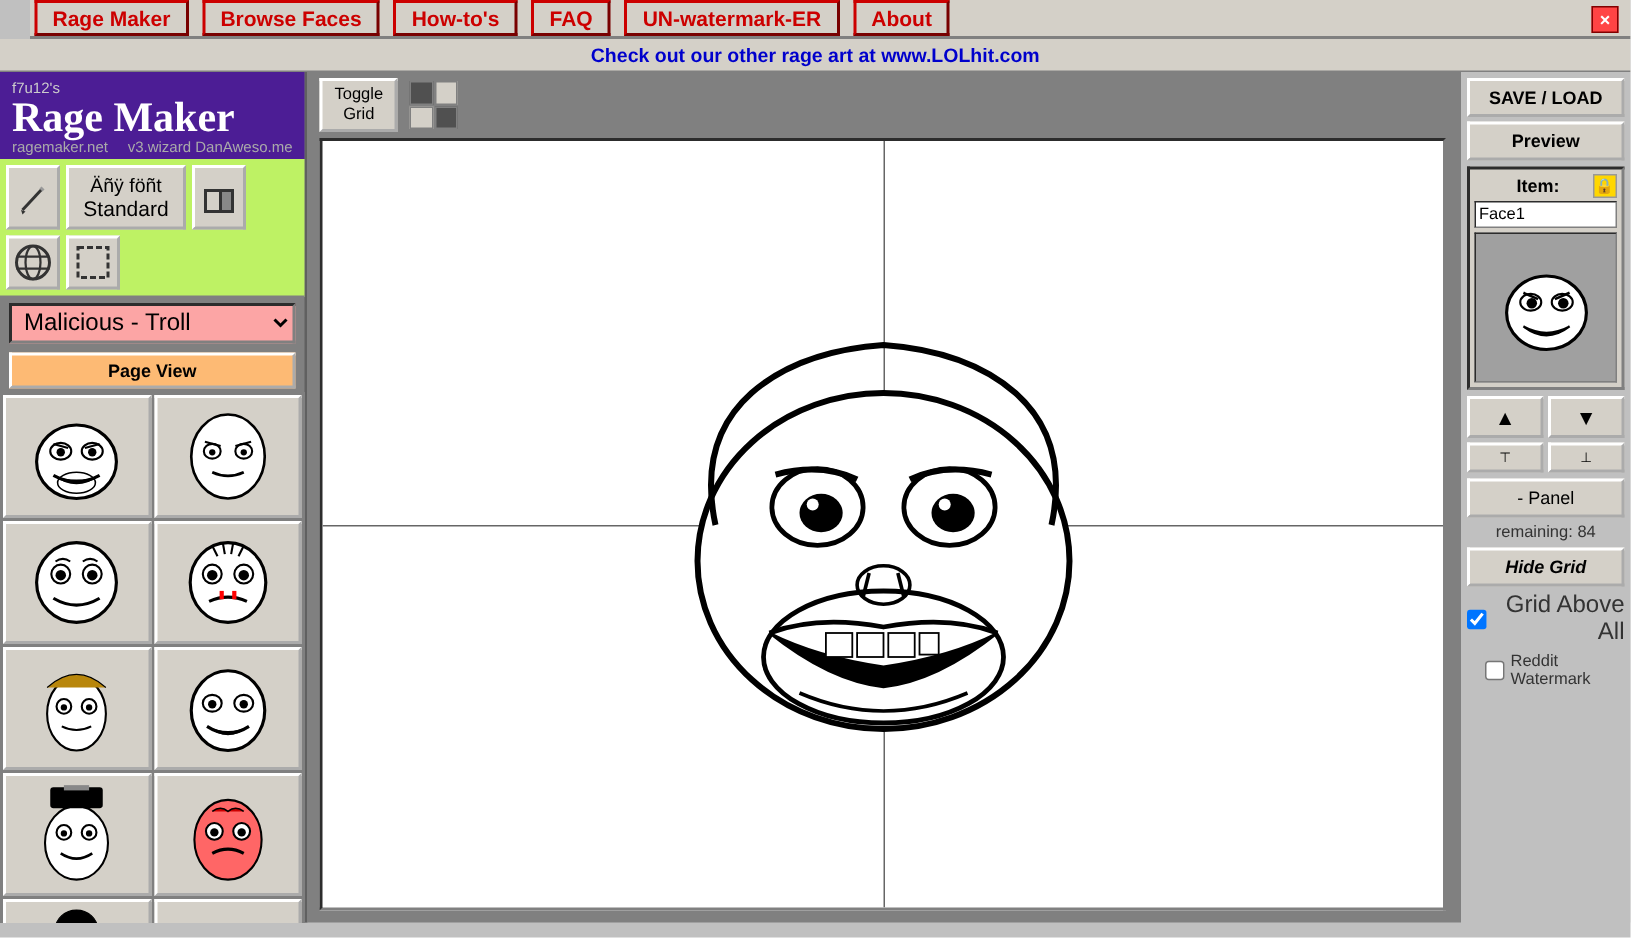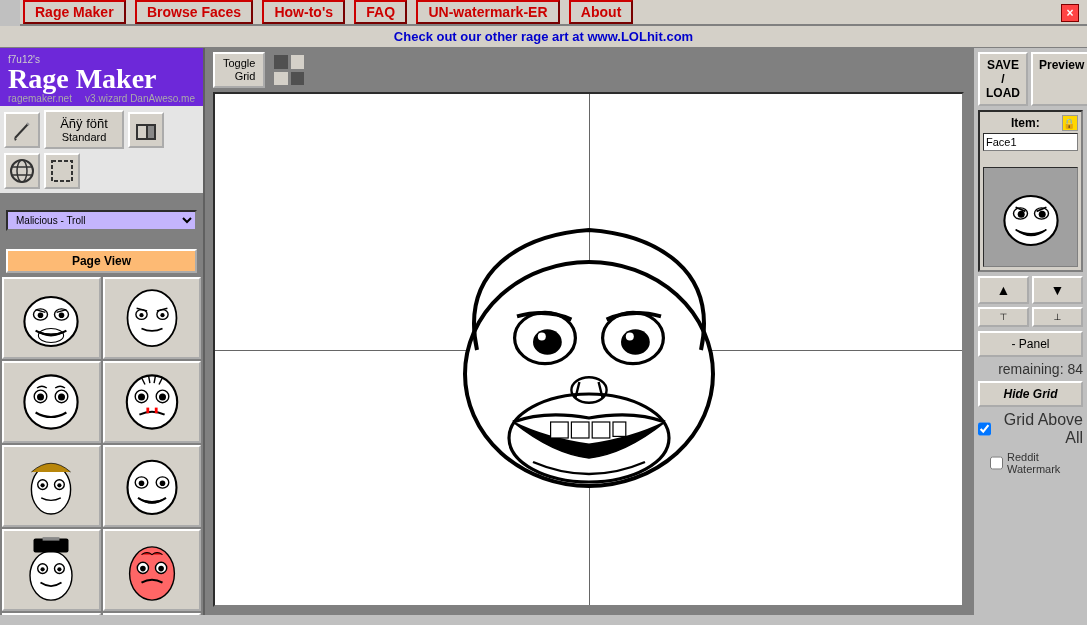--- a/index.html
+++ b/index.html
@@ -73,21 +73,21 @@
       width: 205px;
       background: #808080;
       border-right: 2px solid #606060;
       display: flex;
       flex-direction: column;
       flex-shrink: 0;
     }
 
     
     #app-header {
-      background: #6d28d9;
+      background: #4c1d95;
       padding: 6px 8px 2px 8px;
       color: white;
     }
     #app-header .small-text {
       font-size: 10px;
       color: #cccccc;
     }
     #app-title {
       font-size: 28px;
       font-weight: bold;
@@ -97,24 +97,23 @@
     }
     #app-subtitle {
       font-size: 10px;
       color: #aaaaaa;
       display: flex;
       justify-content: space-between;
     }
 
     
     #toolbar-area {
-      background: #e5e5e5;
+      background: #bef264;
       padding: 4px;
       display: flex;
-      align-items: center;
       gap: 4px;
       border-bottom: 1px solid #808080;
       flex-wrap: wrap;
     }
     .tool-btn {
       background: #d4d0c8;
       border: 2px outset #ffffff;
       padding: 2px;
       cursor: pointer;
       display: flex;
@@ -125,29 +124,29 @@
     
     #font-area {
       background: #d4d0c8;
       border: 2px outset #ffffff;
       padding: 4px 6px;
       text-align: center;
       cursor: pointer;
       min-width: 80px;
     }
     #font-area .font-name { font-size: 13px; }
-    #font-area .font-style { font-size: 11px; }
+    #font-area .font-style { font-size: 14px; }
 
     
     #face-dropdown {
-      margin: 16px 6px;
-      background: #c4b5fd;
+      margin: 4px 6px;
+      background: #fca5a5;
       border: 2px inset #808080;
       padding: 2px 4px;
-      font-size: 10px;
+      font-size: 16px;
       width: calc(100% - 12px);
       cursor: pointer;
     }
 
     
     #page-view-btn {
       margin: 2px 6px;
       background: #fdba74;
       border: 2px outset #ffffff;
       padding: 3px;
@@ -199,21 +198,21 @@
       padding: 4px 8px;
       background: #808080;
       gap: 8px;
     }
     #toggle-grid-btn {
       background: #d4d0c8;
       border: 2px outset #ffffff;
       padding: 3px 8px;
       font-size: 11px;
       cursor: pointer;
-      text-align: right;
+      text-align: center;
       line-height: 1.2;
     }
     #canvas-wrapper {
       flex: 1;
       margin: 0 8px 8px 8px;
       background: white;
       border: 2px inset #808080;
       position: relative;
       overflow: hidden;
     }
@@ -252,21 +251,21 @@
       display: flex;
       flex-direction: column;
       padding: 4px;
       gap: 4px;
       flex-shrink: 0;
     }
 
     
     #save-load-area {
       display: flex;
-      flex-direction: row;
+      flex-direction: column;
       gap: 3px;
     }
     .right-btn {
       background: #d4d0c8;
       border: 2px outset #ffffff;
       padding: 4px 6px;
       font-size: 12px;
       font-weight: bold;
       cursor: pointer;
       text-align: center;
@@ -294,21 +293,21 @@
       display: flex;
       align-items: center;
       justify-content: center;
     }
     #item-name-field {
       background: white;
       border: 1px inset #808080;
       padding: 2px;
       font-size: 11px;
       width: 100%;
-      margin-bottom: 16px;
+      margin-bottom: 3px;
     }
     #item-preview {
       background: #a0a0a0;
       height: 100px;
       border: 1px inset #808080;
       display: flex;
       align-items: center;
       justify-content: center;
     }
     #item-preview-img {
@@ -344,22 +343,22 @@
     
     #panel-btn {
       background: #d4d0c8;
       border: 2px outset #ffffff;
       padding: 4px;
       cursor: pointer;
       text-align: center;
       font-size: 12px;
     }
     #remaining-text {
-      font-size: 14px;
-      text-align: right;
+      font-size: 11px;
+      text-align: center;
       color: #333;
     }
     #add-panel-btn {
       background: #d4d0c8;
       border: 2px outset #ffffff;
       padding: 4px;
       cursor: pointer;
       text-align: center;
       font-size: 12px;
     }

